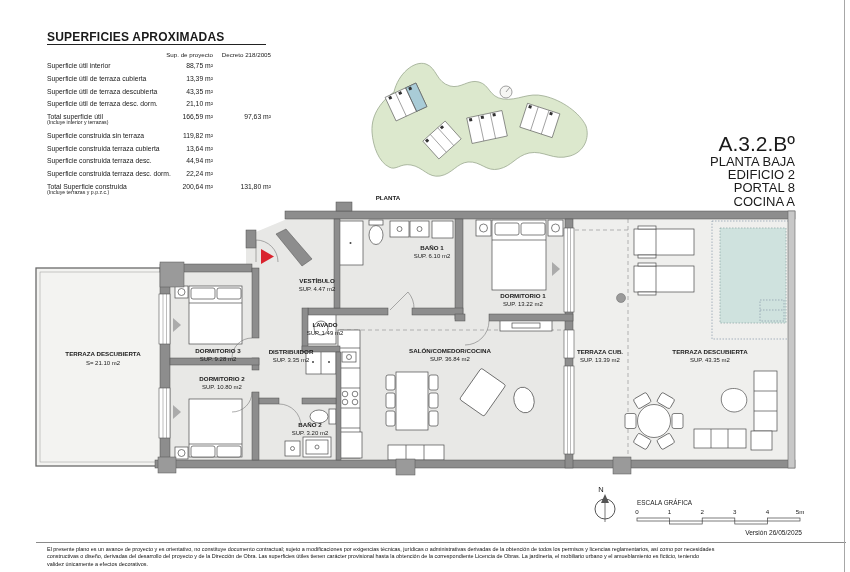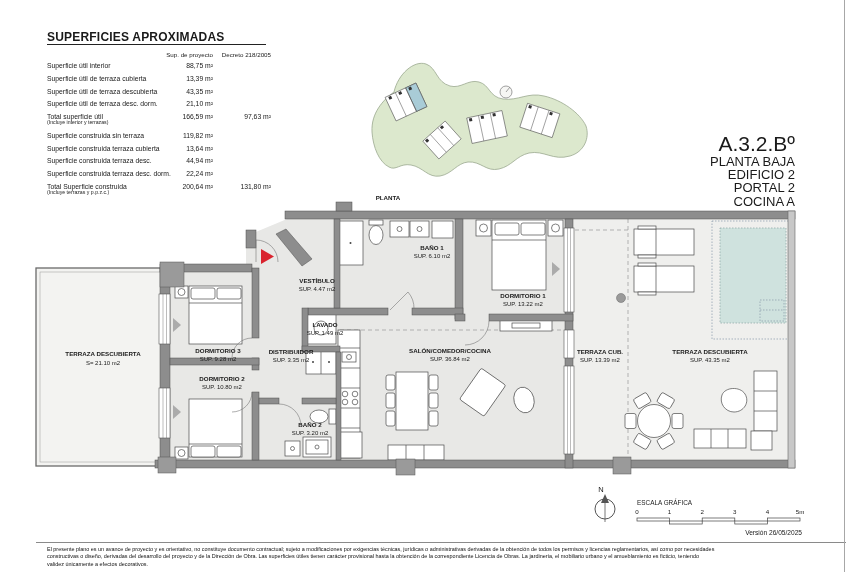--- a/index.html
+++ b/index.html
@@ -415,21 +415,21 @@
         </div>
       <div class="v1">200,64 m²</div>
         <div class="v2">131,80 m²</div>
     </div>
   </div>
 
   <div class="unit">
     <div class="unit-code">A.3.2.Bº</div>
     <div class="unit-line">PLANTA BAJA</div>
     <div class="unit-line">EDIFICIO 2</div>
-    <div class="unit-line">PORTAL  2</div>
+    <div class="unit-line">PORTAL  8</div>
     <div class="unit-line">COCINA A</div>
   </div>
 
   <div class="wm">
   </div>
 
   <div class="version">Versión 26/05/2025</div>
   <div class="divline"></div>
   <div class="rightline"></div>
   <div class="disc">

